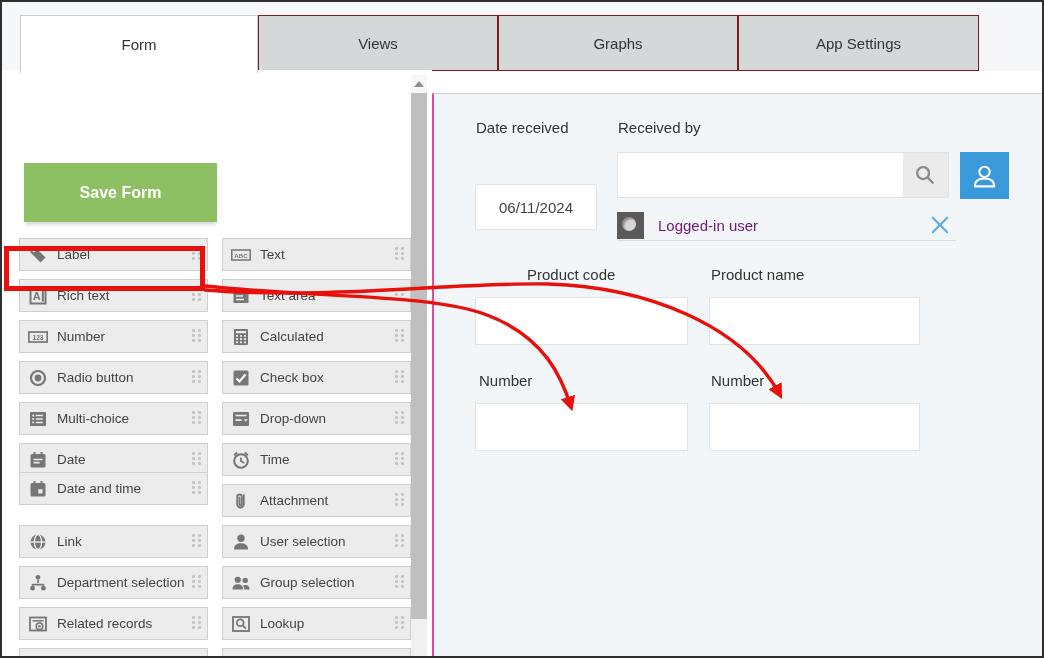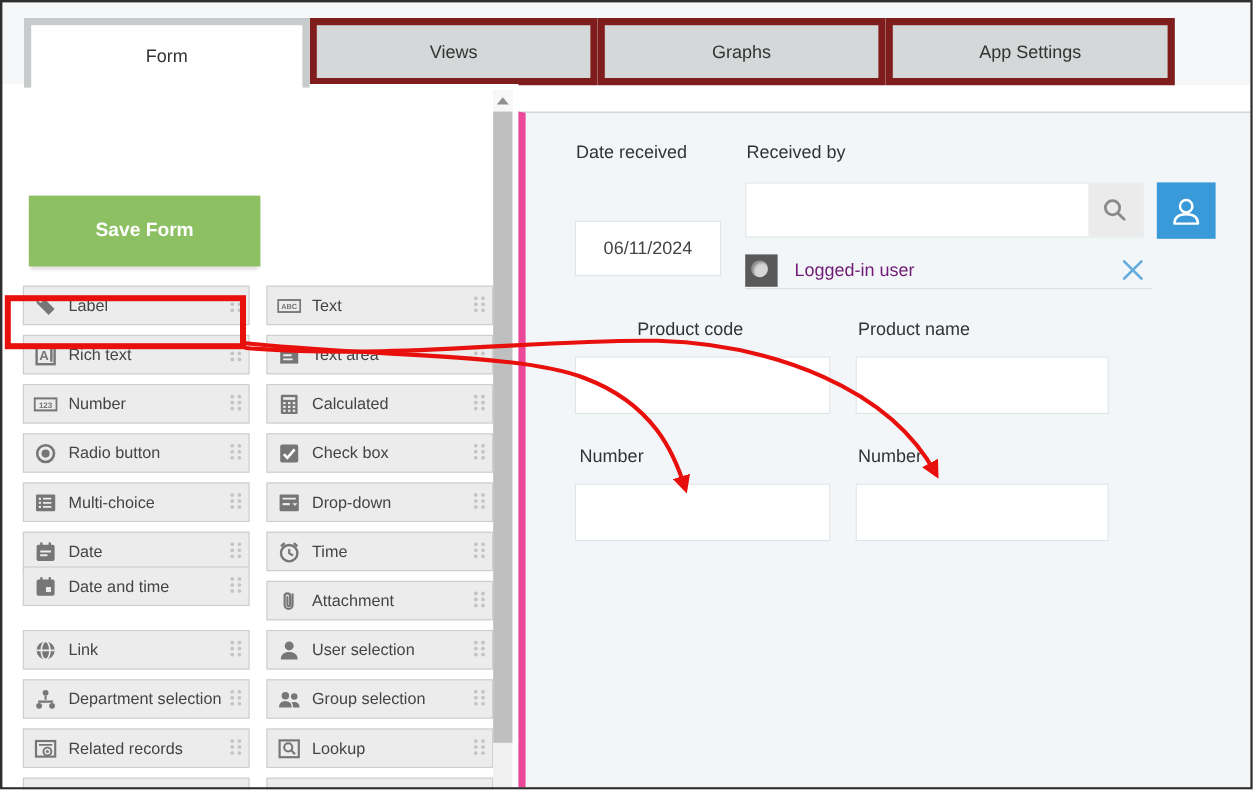--- a/index.html
+++ b/index.html
@@ -8,21 +8,21 @@
     position: relative;
     font-family: "Liberation Sans", "DejaVu Sans", sans-serif;
     background:#fff; overflow:hidden;
   }
   .frame { position:absolute; inset:0; border:2px solid #2e2e2e; pointer-events:none; z-index:60; }
 
   
   .header-strip { position:absolute; left:2px; top:2px; right:2px; height:69px; background:#f5f7f9; }
   .tab {
     position:absolute; top:15px; height:56px; background:#d5d8d8;
-    border:6px solid #7f1d1d; color:#333; font-size:15px;
+    border:1px solid #7f1d1d; color:#333; font-size:15px;
     display:flex; align-items:center; justify-content:center; cursor:pointer;
   }
   .tab.active { background:#fff; border-color:#c7cbcb; border-bottom:none; height:58px; z-index:3; }
 
   
   .left-panel { position:absolute; left:2px; top:70px; width:430px; bottom:2px; background:#fff; z-index:1; }
   .save-btn {
     position:absolute; left:22px; top:93px; width:193px; height:59px;
     background:#8cc063; color:#fff; font-size:16px; font-weight:bold;
     border:none; display:flex; align-items:center; justify-content:center;
@@ -43,21 +43,21 @@
   
   .scrollbar { position:absolute; left:411px; top:75px; width:16px; bottom:2px; background:#f0f0f0; z-index:2; }
   .scroll-up { position:absolute; top:0; left:0; width:16px; height:18px; background:#f7f7f7;
     display:flex; align-items:center; justify-content:center; cursor:pointer; }
   .scroll-up b { width:0; height:0; border-left:5px solid transparent; border-right:5px solid transparent;
     border-bottom:6px solid #8f8f8f; }
   .scroll-thumb { position:absolute; top:18px; left:0; width:16px; height:526px; background:#bfbfbf; cursor:grab; }
 
   
   .preview { position:absolute; left:432px; top:93px; right:2px; bottom:2px;
-    background:#f3f6f9; border-left:6px solid #ec4899; border-top:1px solid #ccd0d4; z-index:1; }
+    background:#f3f6f9; border-left:2px solid #ec4899; border-top:1px solid #ccd0d4; z-index:1; }
   .plabel { position:absolute; font-size:15px; color:#333; white-space:nowrap; }
   .pbox { position:absolute; background:#fff; border:1px solid #e1e4e7; }
   .date-box { left:41px; top:58px; width:122px; height:46px; display:flex; align-items:center;
     justify-content:center; font-size:15px; color:#444; cursor:text;margin-top:32px; }
   .recv-box { left:183px; top:58px; width:332px; height:46px; display:flex; }
   .recv-input { flex:1; border:none; outline:none; background:transparent; font:inherit; font-size:15px;
     padding:0 8px; min-width:0; }
   .search-zone { width:45px; background:#ebebeb; display:flex; align-items:center; justify-content:center; cursor:pointer; }
   .user-btn { position:absolute; left:526px; top:58px; width:49px; height:47px; background:#3a99d8;
     border:none; display:flex; align-items:center; justify-content:center; cursor:pointer; }

